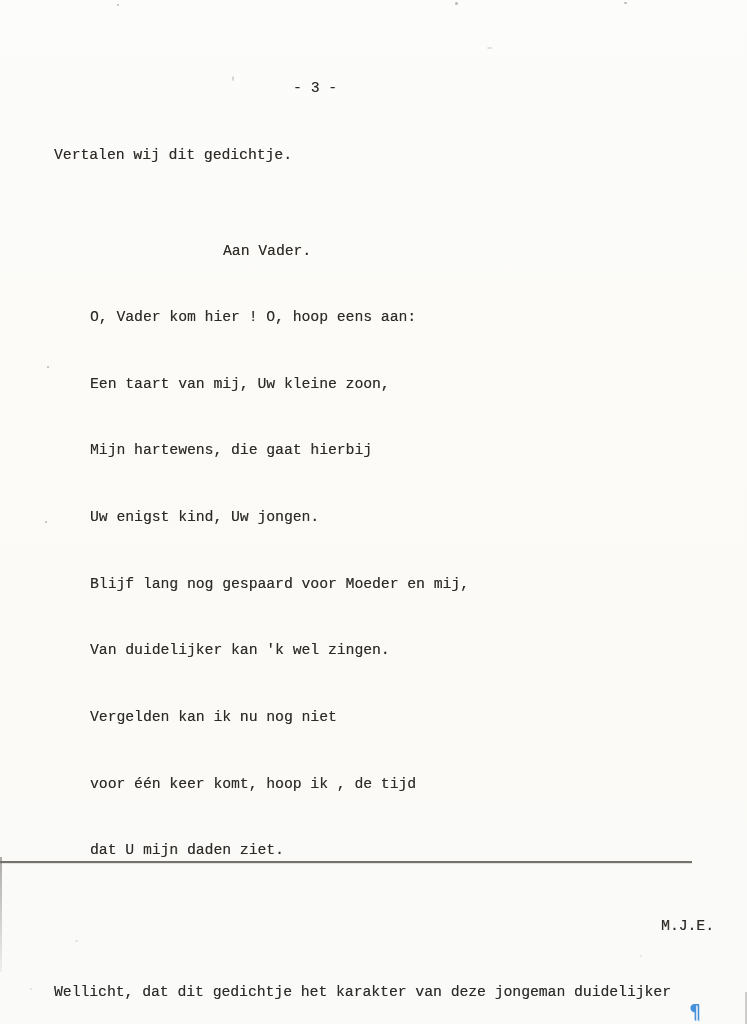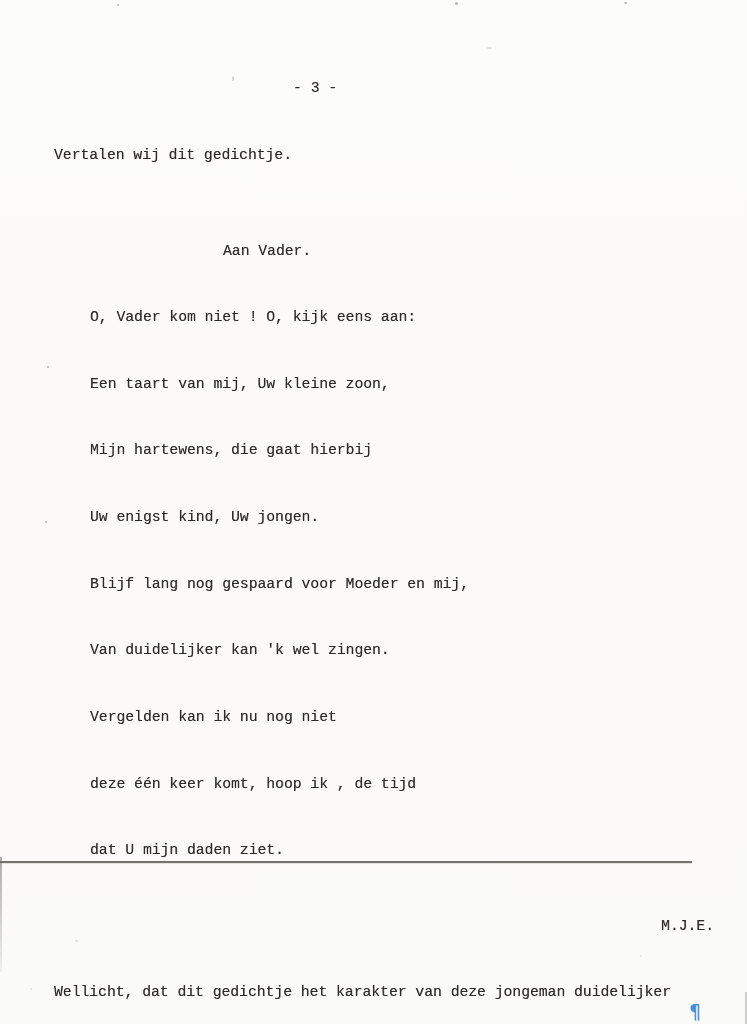--- a/index.html
+++ b/index.html
@@ -46,28 +46,28 @@
 </style>
 </head>
 <body>
 
 <div class="page">
 
   <div class="textcol">
     <div class="ln ind-pagenum">- 3 -</div>
     <div class="ln">Vertalen wij dit gedichtje.</div>
     <div class="ln ind-title">Aan Vader.</div>
-    <div class="ln ind-poem">O, Vader kom niet ! O, kijk eens aan:</div>
+    <div class="ln ind-poem">O, Vader kom hier ! O, hoop eens aan:</div>
     <div class="ln ind-poem">Een taart van mij, Uw kleine zoon,</div>
     <div class="ln ind-poem">Mijn hartewens, die gaat hierbij</div>
     <div class="ln ind-poem">Uw enigst kind, Uw jongen.</div>
     <div class="ln ind-poem">Blijf lang nog gespaard voor Moeder en mij,</div>
     <div class="ln ind-poem">Van duidelijker kan 'k wel zingen.</div>
     <div class="ln ind-poem">Vergelden kan ik nu nog niet</div>
-    <div class="ln ind-poem">deze één keer komt, hoop ik , de tijd</div>
+    <div class="ln ind-poem">voor één keer komt, hoop ik , de tijd</div>
     <div class="ln ind-poem">dat U mijn daden ziet.</div>
     <div class="ln ind-sig">M.J.E.</div>
     <div class="ln">Wellicht, dat dit gedichtje het karakter van deze jongeman duidelijker</div>
     
     
     
     
     
     
     

